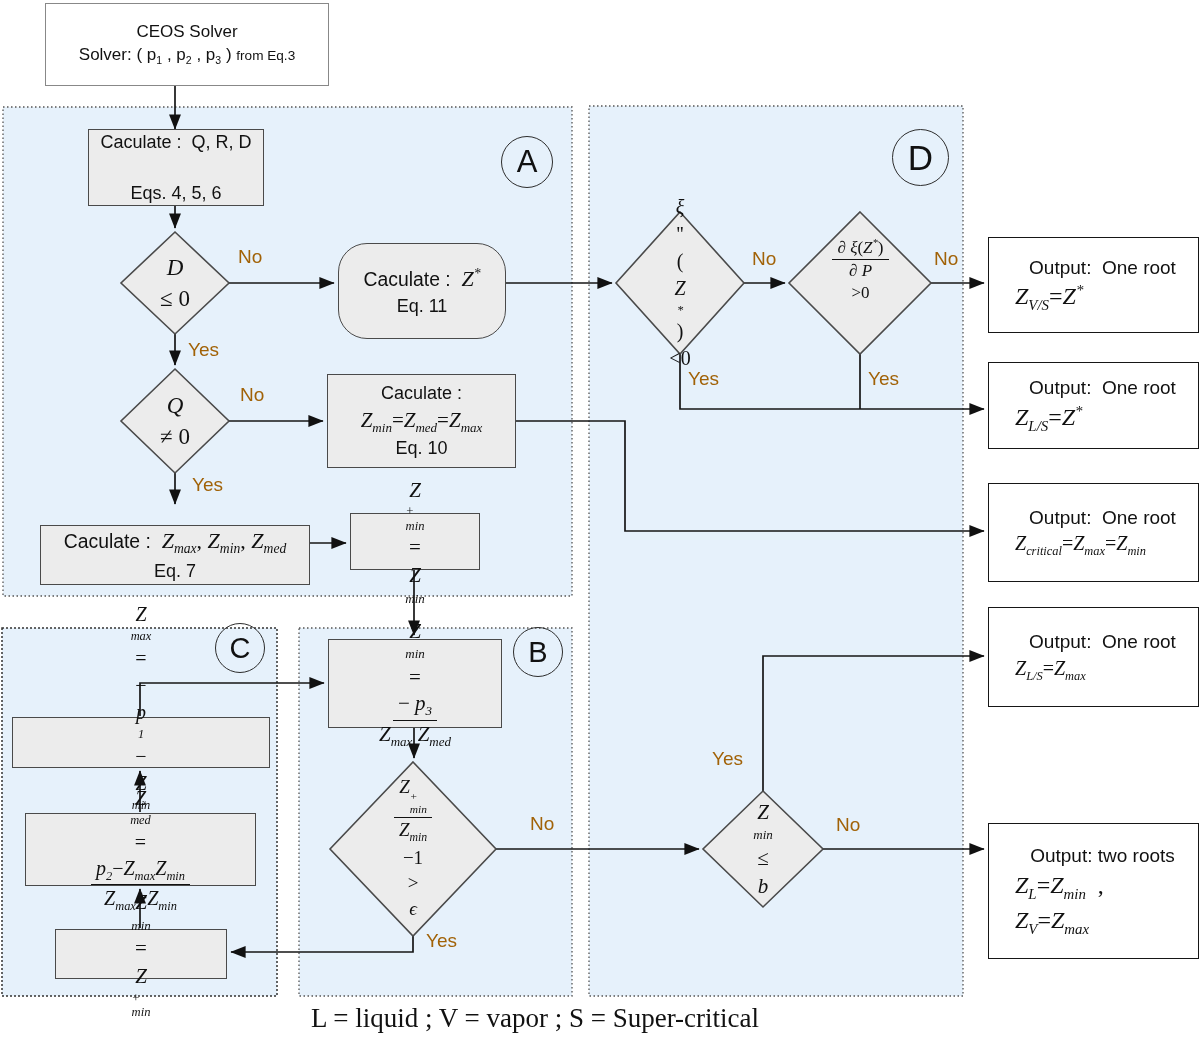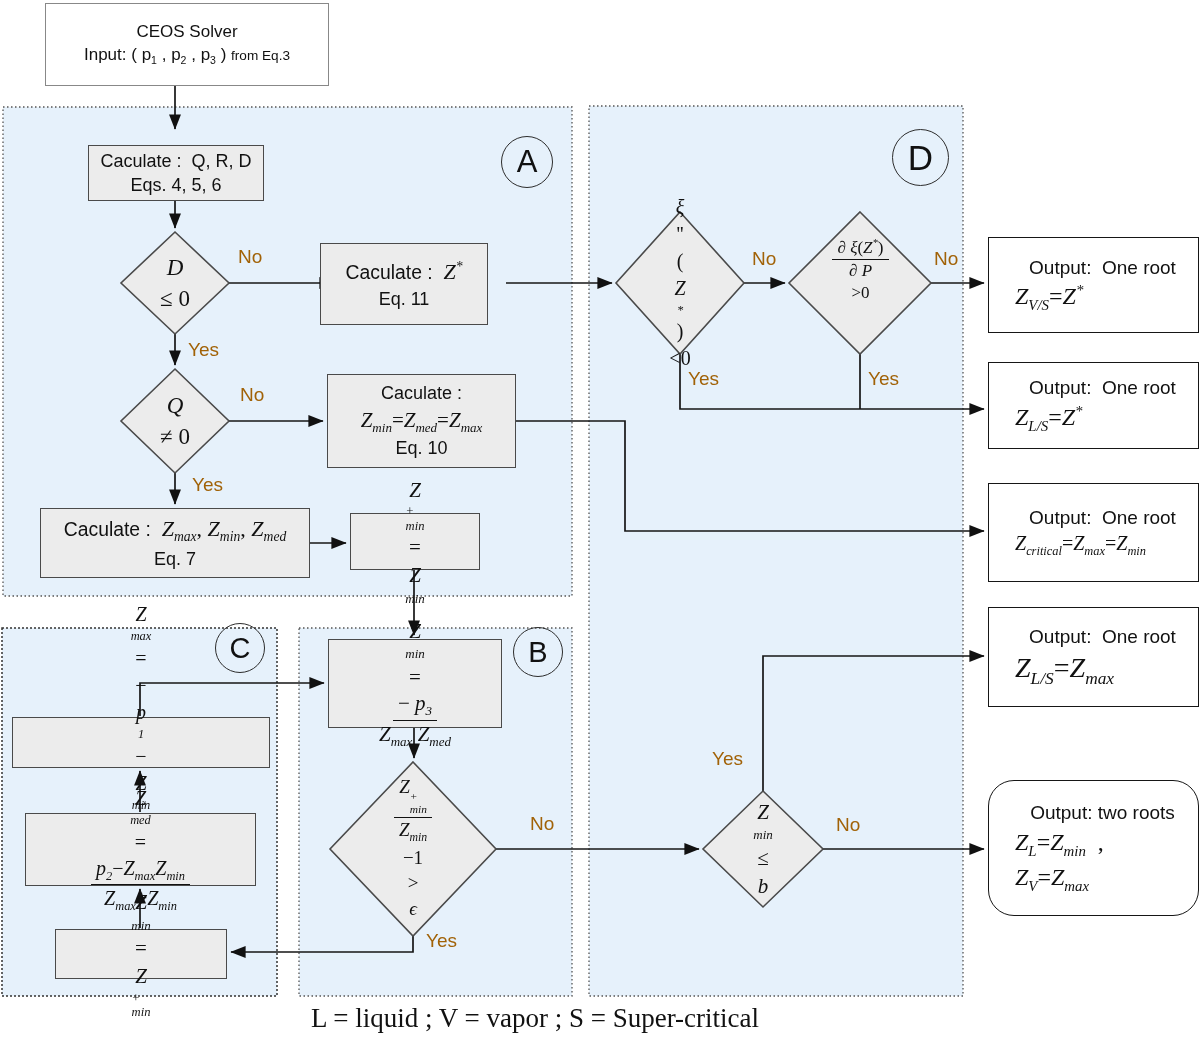--- a/index.html
+++ b/index.html
@@ -86,55 +86,55 @@
       <polygon points="175,369 229,421 175,473 121,421"></polygon>
       <polygon points="413,762 496,849 413,936 330,849"></polygon>
       <polygon points="680,212 744,283 680,354 616,283"></polygon>
       <polygon points="860,212 931,283 860,354 789,283"></polygon>
       <polygon points="763,791 823,849 763,907 703,849"></polygon>
     </g>
   </svg>
 
   <div class="node startbox" style="left:45px;top:3px;width:284px;height:83px;font-size:17px;">
     <div>CEOS Solver</div>
-    <div class="fm sfline" style="font-size:17px;"><span>Input: ( </span><span>p</span><sub>1</sub><span> , </span><span>p</span><sub>2</sub><span> , </span><span>p</span><sub>3</sub><span> ) </span><span class="sm">from Eq.3</span></div>
+    <div class="fm sfline" style="font-size:17px;"><span>Solver: ( </span><span>p</span><sub>1</sub><span> , </span><span>p</span><sub>2</sub><span> , </span><span>p</span><sub>3</sub><span> ) </span><span class="sm">from Eq.3</span></div>
   </div>
 
   <div class="circle" style="left:501px;top:136px;width:52px;height:52px;">A</div>
   <div class="circle" style="left:513px;top:627px;width:50px;height:50px;font-size:29px;">B</div>
   <div class="circle" style="left:215px;top:623px;width:50px;height:50px;font-size:29px;">C</div>
   <div class="circle" style="left:892px;top:129px;width:57px;height:57px;font-size:35px;">D</div>
 
-  <div class="node pbox sans18" style="left:88px;top:145px;width:176px;height:56px;">
+  <div class="node pbox sans18" style="left:88px;top:129px;width:176px;height:77px;justify-content:space-between;">
     <div>Caculate :&nbsp; Q, R, D</div>
     <div>Eqs. 4, 5, 6</div>
   </div>
 
   <div class="node dtext fm" style="left:120px;top:261px;width:110px;height:44px;font-size:23px;">
       <span class="it">D</span>
       <span> ≤ 0</span>
     </div>
 
-  <div class="node pbox" style="left:320px;top:243px;width:168px;height:82px;">
+  <div class="node pbox" style="left:338px;top:243px;width:168px;height:96px;border-radius:29px;">
     <div class="fm" style="font-size:22px;"><span class="sf">Caculate :&nbsp; </span><span class="it">Z</span><sup>*</sup></div>
     <div class="sans18">Eq. 11</div>
   </div>
 
   <div class="node dtext fm" style="left:120px;top:399px;width:110px;height:44px;font-size:23px;">
       <span class="it">Q</span>
       <span> ≠ 0</span>
     </div>
 
   <div class="node pbox" style="left:327px;top:374px;width:189px;height:94px;">
     <div class="sans18">Caculate :</div>
     <div class="fm" style="font-size:21px;"><span class="it">Z</span><sub>min</sub><span>=</span><span class="it">Z</span><sub>med</sub><span>=</span><span class="it">Z</span><sub>max</sub></div>
     <div class="sans18">Eq. 10</div>
   </div>
 
-  <div class="node pbox" style="left:40px;top:508px;width:270px;height:70px;">
+  <div class="node pbox" style="left:40px;top:525px;width:270px;height:60px;">
     <div class="fm" style="font-size:22px;"><span class="sf">Caculate :&nbsp; </span><span class="it">Z</span><sub>max</sub><span>, </span><span class="it">Z</span><sub>min</sub><span>, </span><span class="it">Z</span><sub>med</sub></div>
     <div class="sans18">Eq. 7</div>
   </div>
 
   <div class="node pbox fm" style="left:350px;top:513px;width:130px;height:57px;font-size:21px;">
       <span class="it">Z</span>
       <span class="ss">
         <span>+</span>
         <span>min</span>
       </span>
@@ -239,24 +239,24 @@
     <div class="fm" style="font-size:24px;"><span class="it">Z</span><sub>L/S</sub><span>=</span><span class="it">Z</span><sup>*</sup></div>
   </div>
 
   <div class="node obox" style="left:988px;top:483px;width:211px;height:99px;">
     <div class="otitle">Output:&nbsp; One root</div>
     <div class="fm" style="font-size:20px;"><span class="it">Z</span><sub>critical</sub><span>=</span><span class="it">Z</span><sub>max</sub><span>=</span><span class="it">Z</span><sub>min</sub></div>
   </div>
 
   <div class="node obox" style="left:988px;top:607px;width:211px;height:100px;">
     <div class="otitle">Output:&nbsp; One root</div>
-    <div class="fm" style="font-size:28px;"><span class="it">Z</span><sub>L/S</sub><span>=</span><span class="it">Z</span><sub>max</sub></div>
-  </div>
-
-  <div class="node obox" style="left:988px;top:780px;width:211px;height:136px;border-radius:26px;">
+    <div class="fm" style="font-size:20px;"><span class="it">Z</span><sub>L/S</sub><span>=</span><span class="it">Z</span><sub>max</sub></div>
+  </div>
+
+  <div class="node obox" style="left:988px;top:823px;width:211px;height:136px;">
     <div class="otitle">Output: two roots</div>
     <div class="fm" style="font-size:24px;"><span class="it">Z</span><sub>L</sub><span>=</span><span class="it">Z</span><sub>min</sub><span>&nbsp; ,</span></div>
     <div class="fm" style="font-size:24px;"><span class="it">Z</span><sub>V</sub><span>=</span><span class="it">Z</span><sub>max</sub></div>
   </div>
 
   <span class="lbl" style="left:238px;top:246px;">No</span>
   <span class="lbl" style="left:188px;top:339px;">Yes</span>
   <span class="lbl" style="left:240px;top:384px;">No</span>
   <span class="lbl" style="left:192px;top:474px;">Yes</span>
   <span class="lbl" style="left:752px;top:248px;">No</span>

